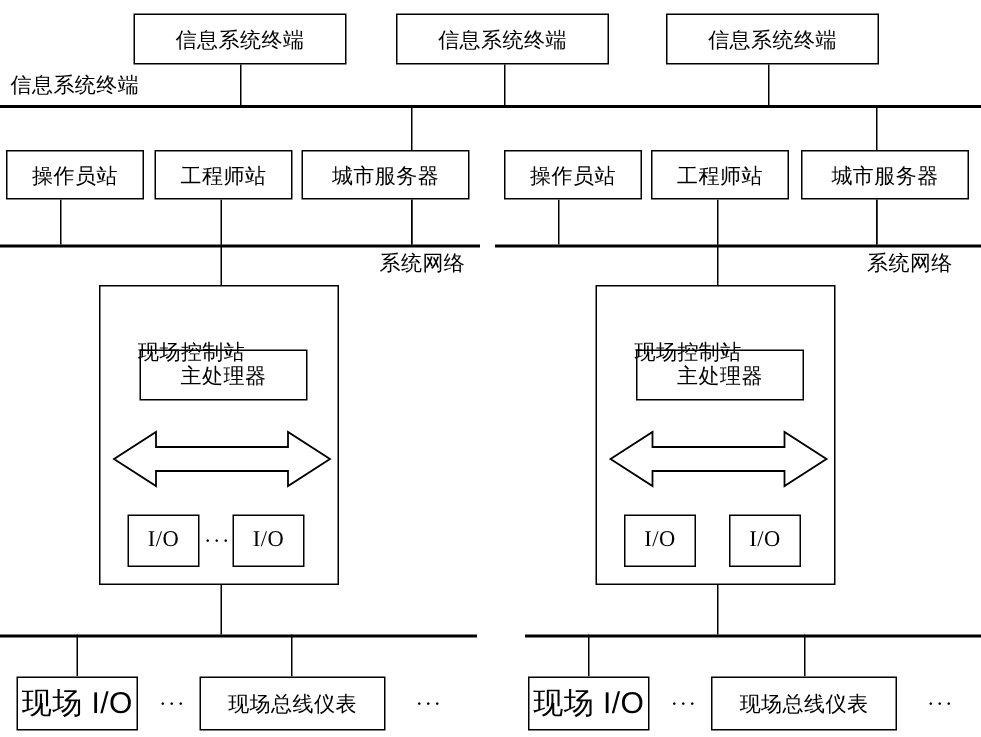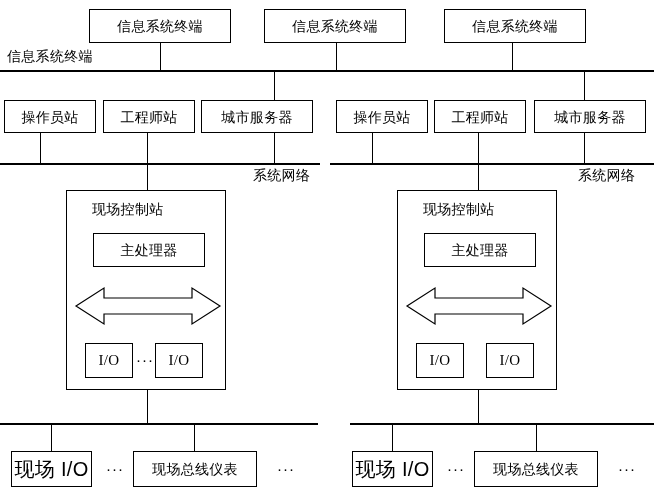--- a/index.html
+++ b/index.html
@@ -48,20 +48,21 @@
     background: #ffffff;
     box-sizing: border-box;
     z-index: 2;
   }
   .station-title {
     position: absolute;
     font-size: 14px;
     letter-spacing: 0.3px;
     white-space: nowrap;
     z-index: 4;
+    margin-top: 25px;
   }
   .label {
     position: absolute;
     font-size: 14px;
     letter-spacing: 0.3px;
     white-space: nowrap;
     z-index: 4;
   }
   .hline {
     position: absolute;

